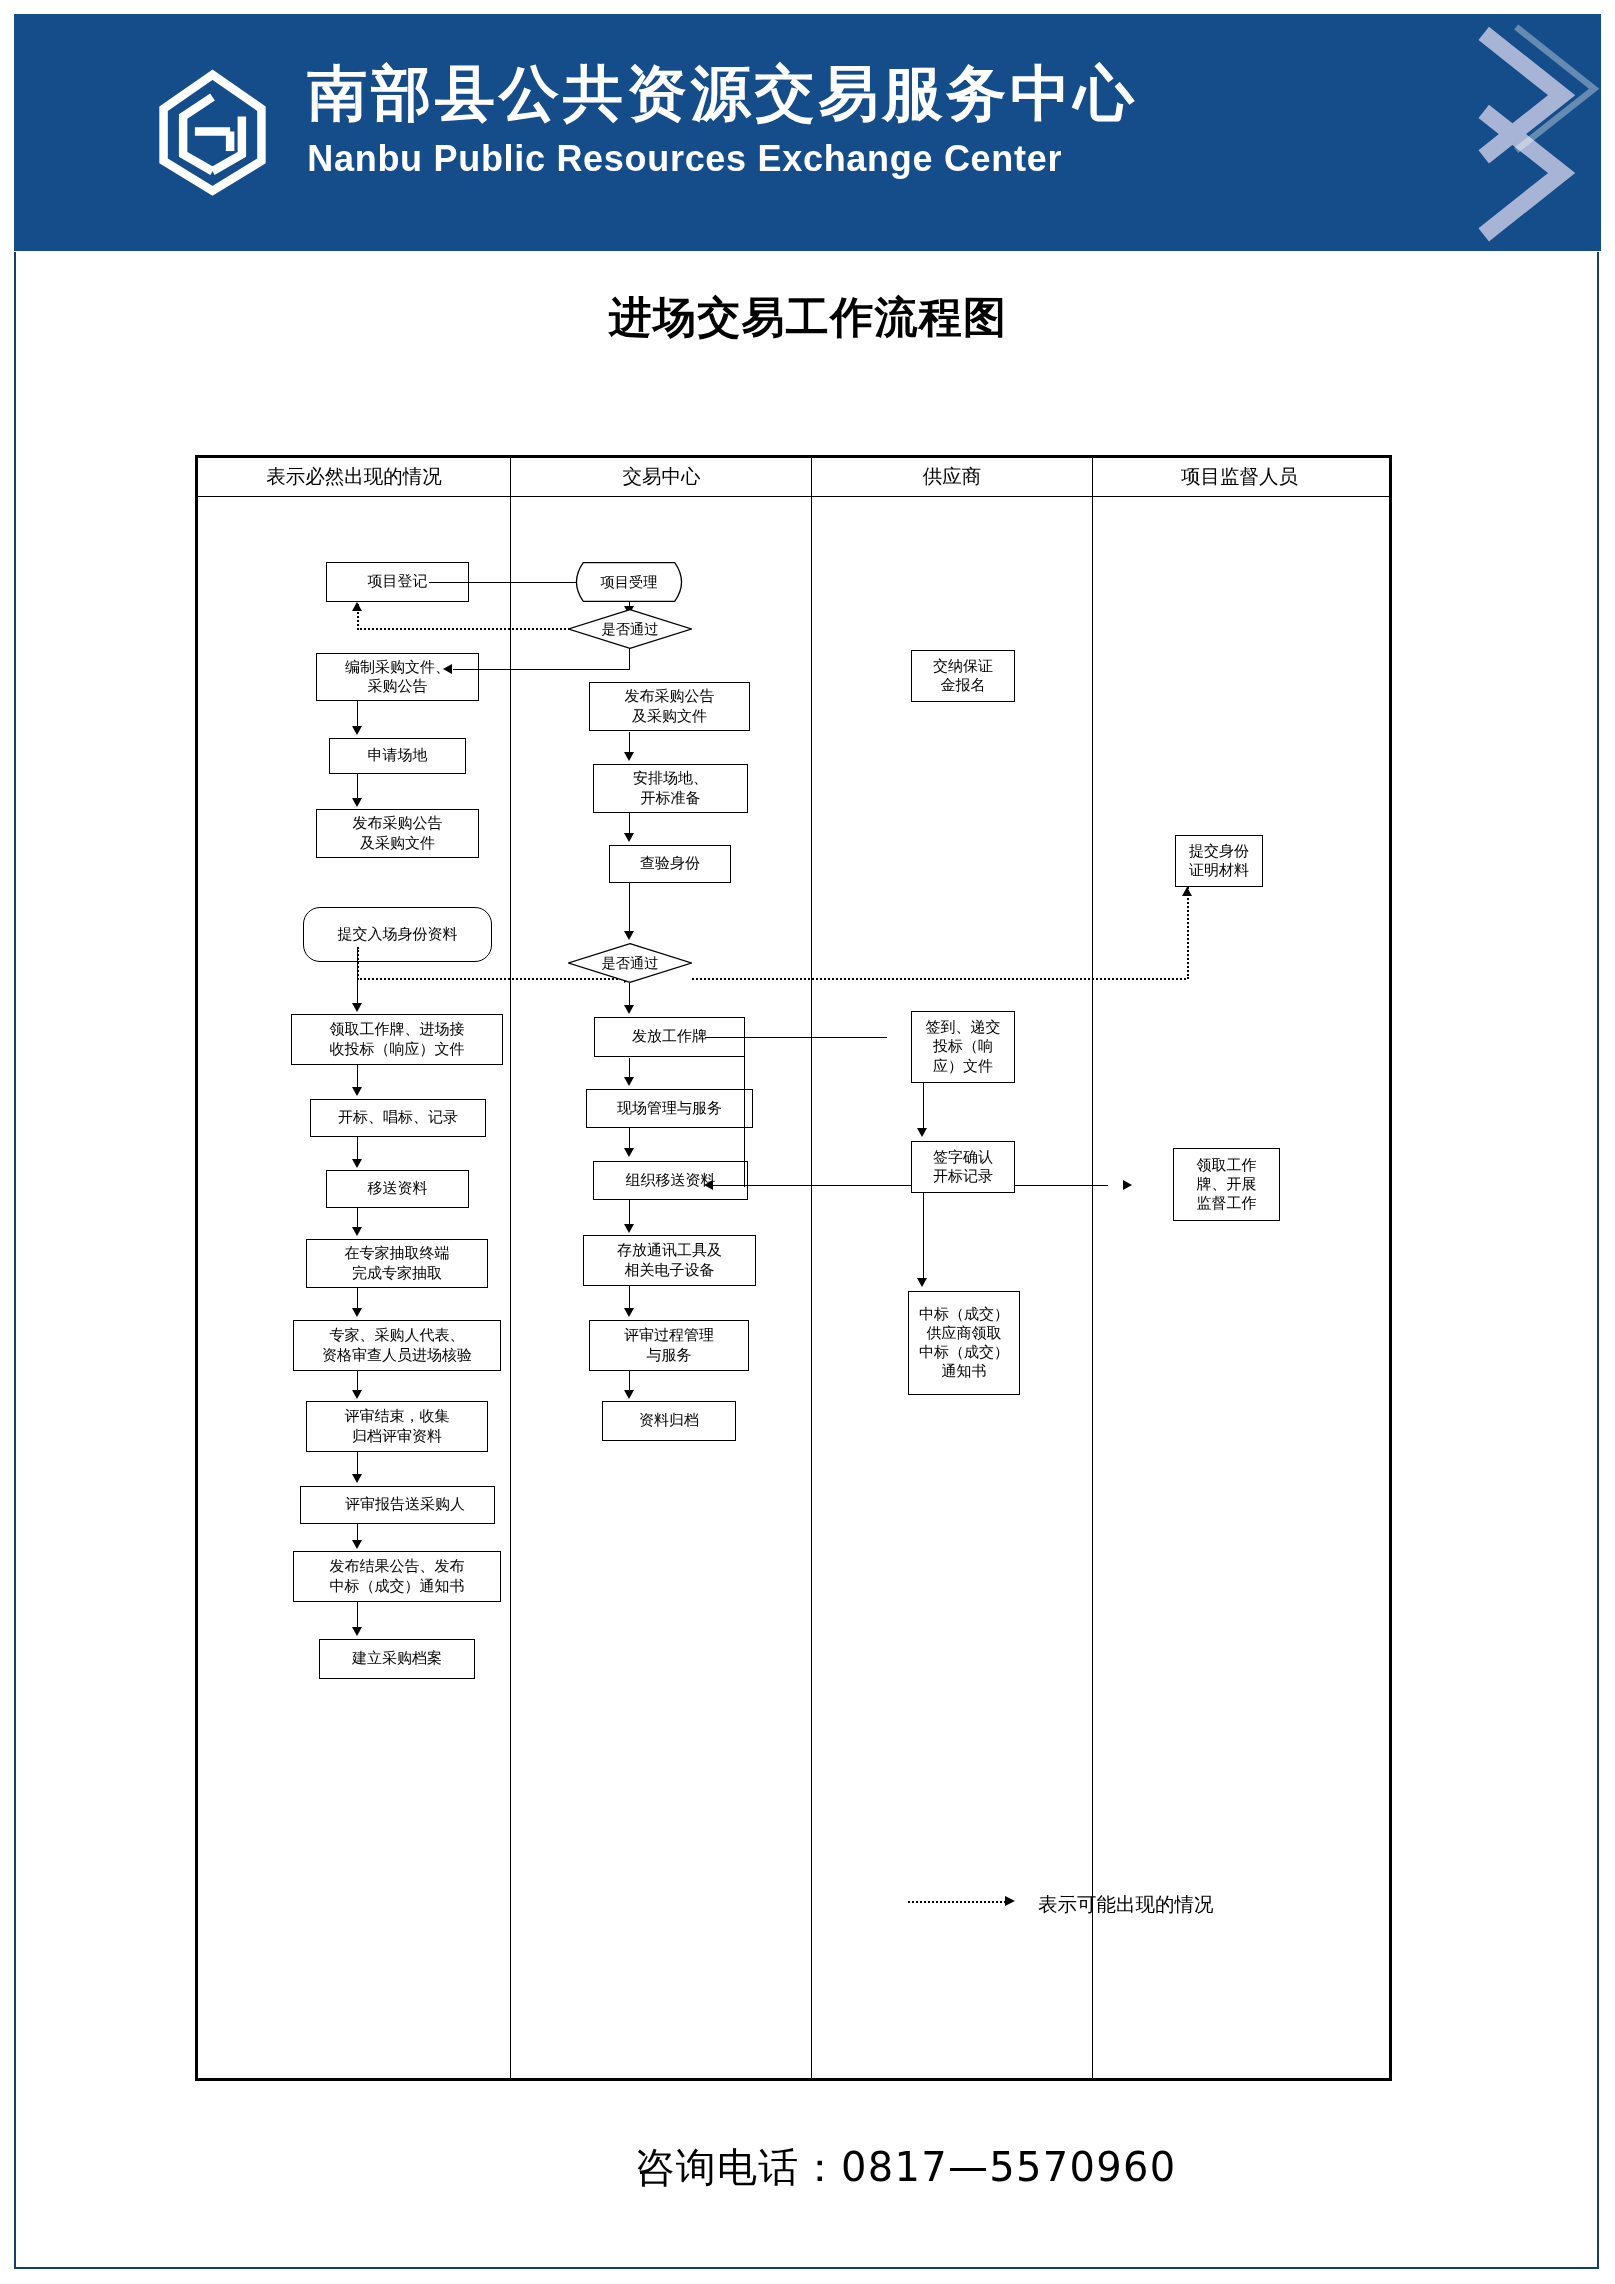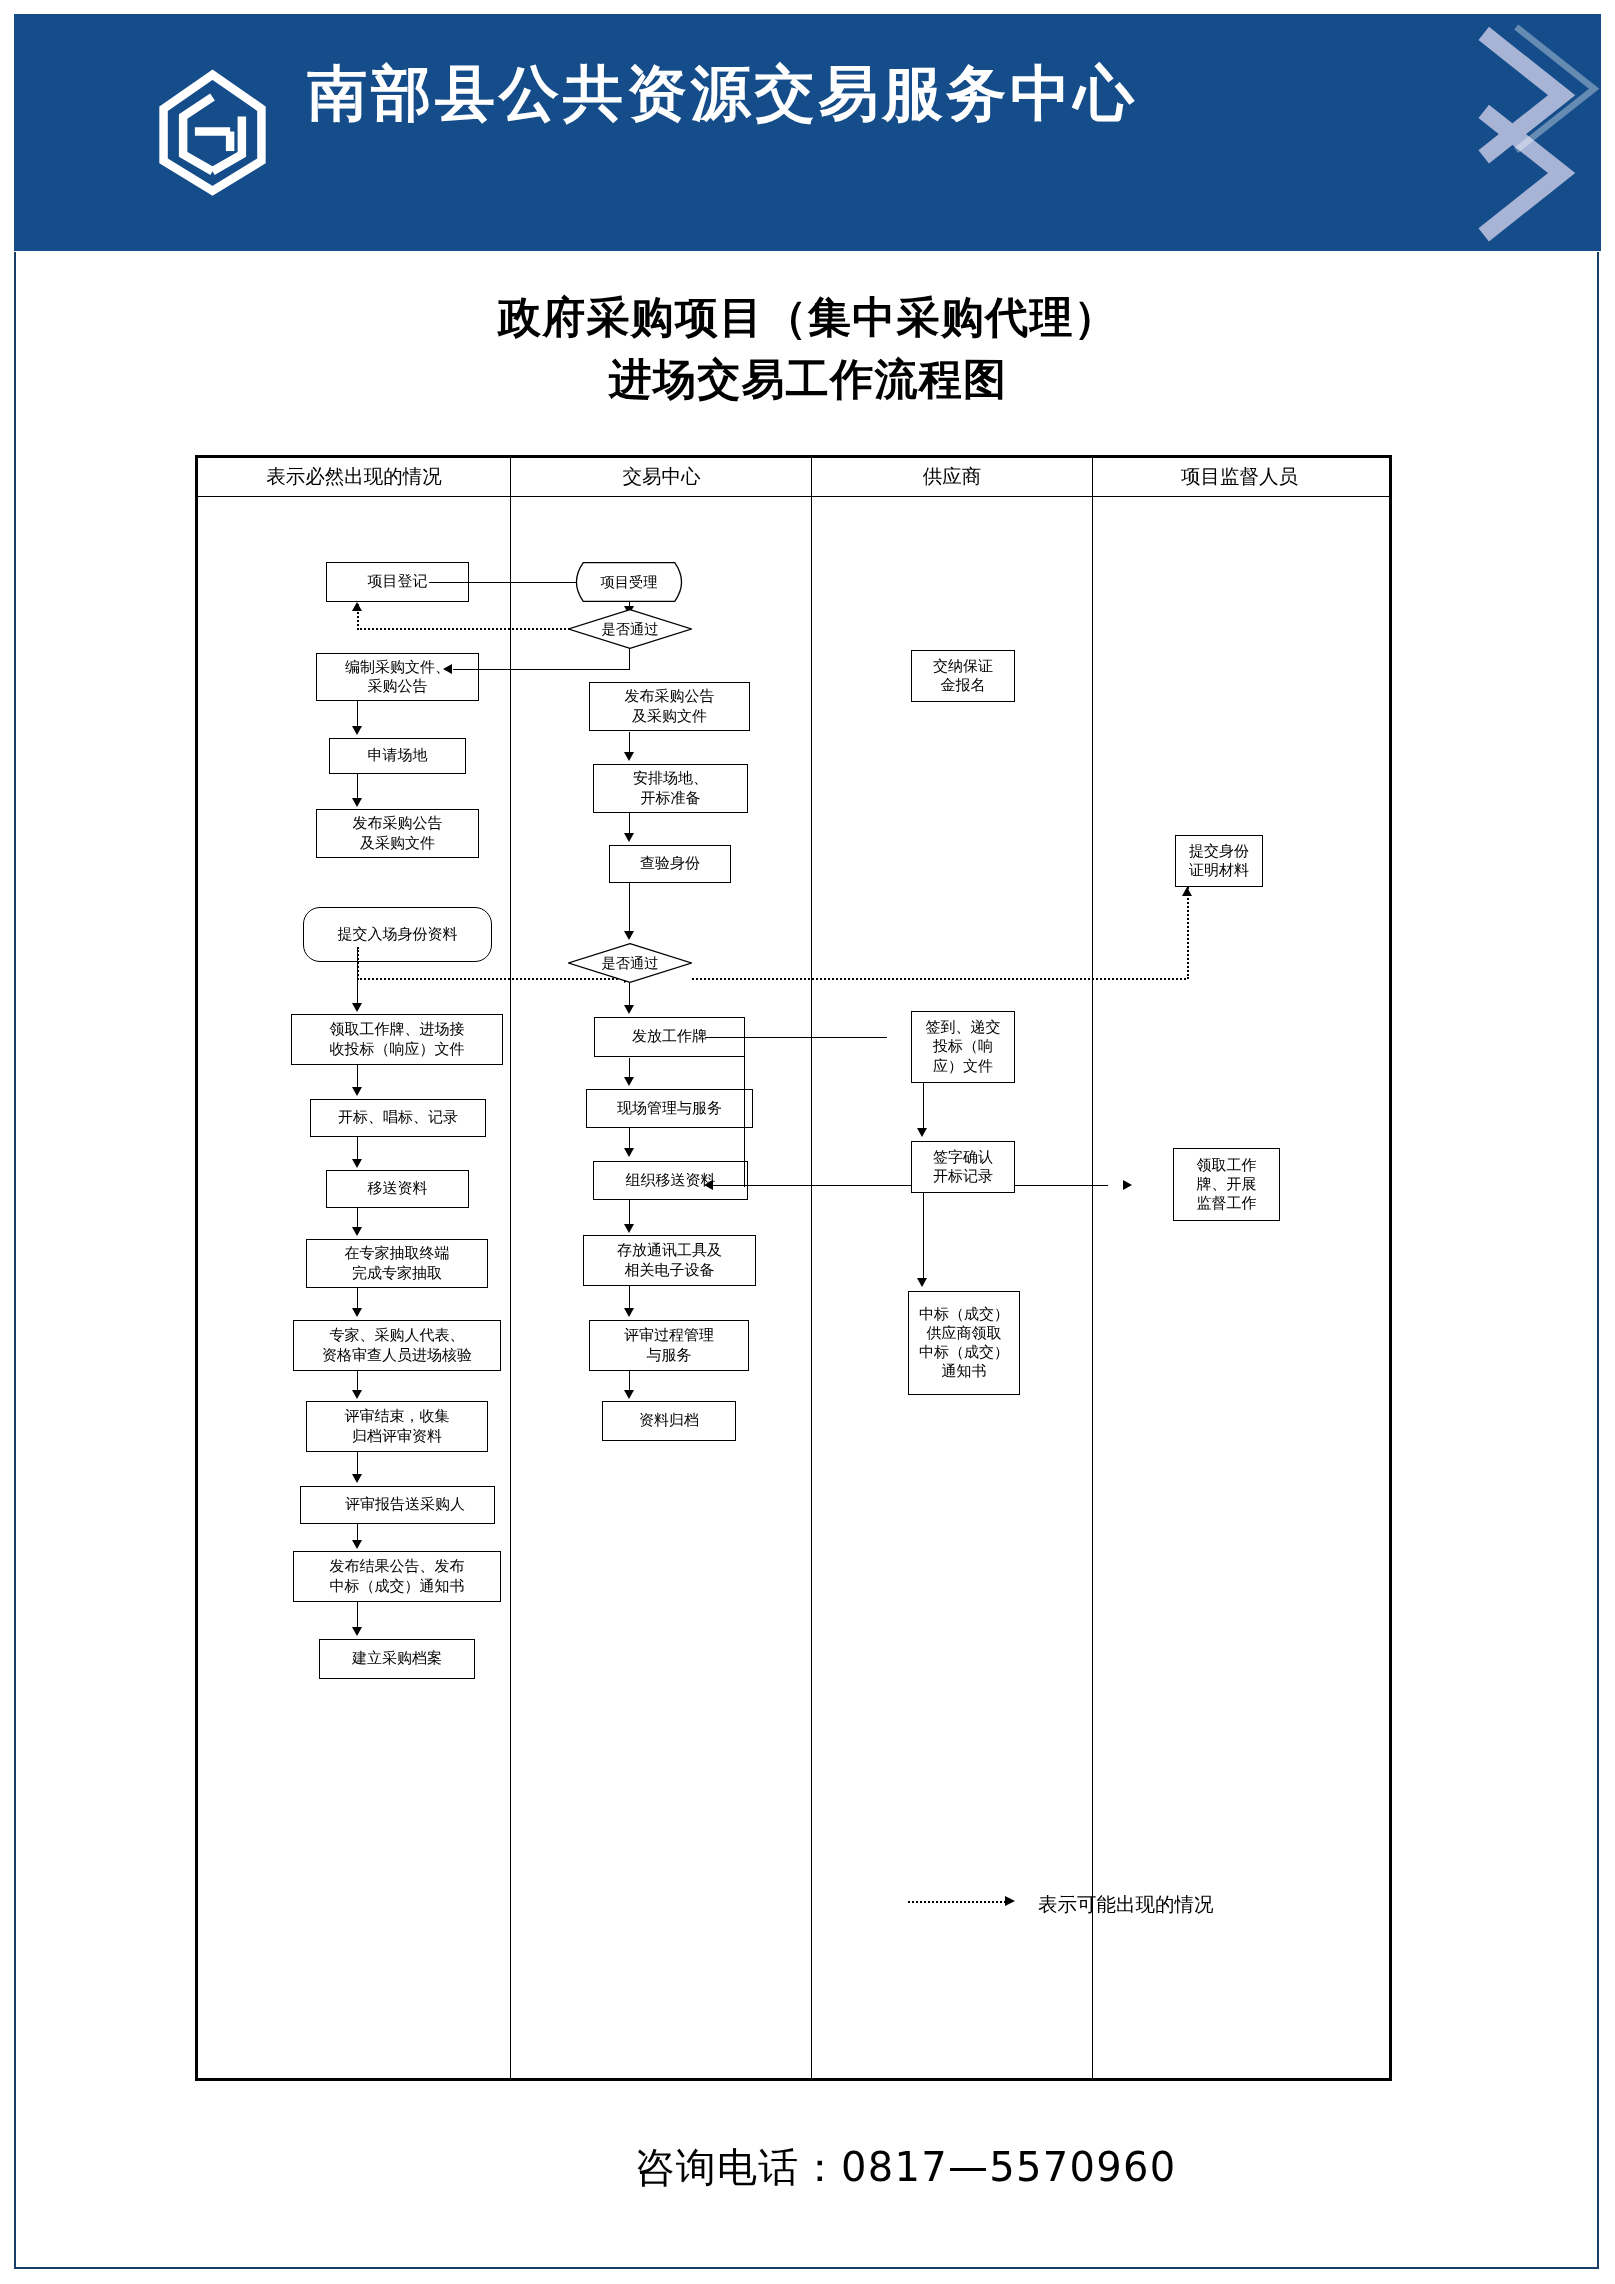--- a/index.html
+++ b/index.html
@@ -133,27 +133,27 @@
         <path d="M105 52 L60 82 L60 140 L105 166"></path>
         <path d="M150 82 L150 140 L105 166"></path>
         <path d="M78 105 L132 105"></path>
         <path d="M132 105 L132 135"></path>
       </g>
     </svg>
   </div>
 
   <div id="header-titles">
     <div id="title-cn">南部县公共资源交易服务中心</div>
+    <div id="title-en">Nanbu Public Resources Exchange Center</div>
   </div>
 </div>
 
 <div id="page-frame"></div>
 
 <div id="doc-title">
-  <div>政府采购项目（集中采购代理）</div>
   <div>进场交易工作流程图</div>
 </div>
 
 <div id="chart">
 
   <div class="colhead" style="left:0;width:312px;">表示必然出现的情况</div>
   <div class="colhead" style="left:314px;width:299px;">交易中心</div>
   <div class="colhead" style="left:614px;width:280px;">供应商</div>
   <div class="colhead" style="left:895px;width:293px;">项目监督人员</div>
   <div id="headline"></div>

